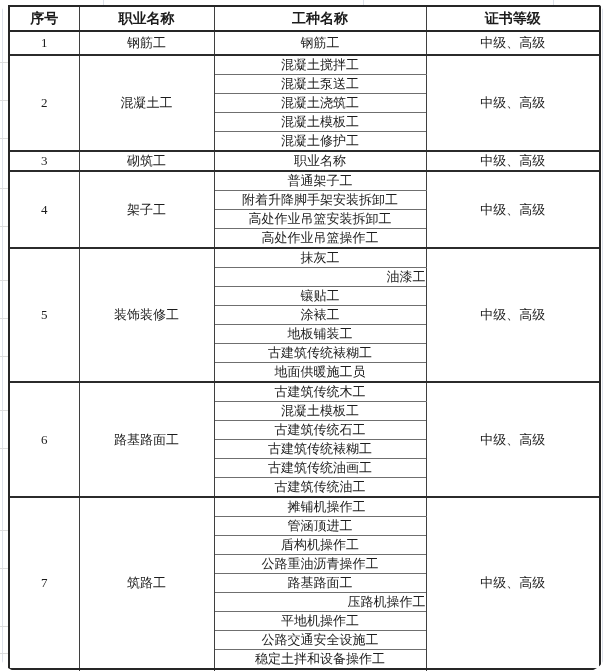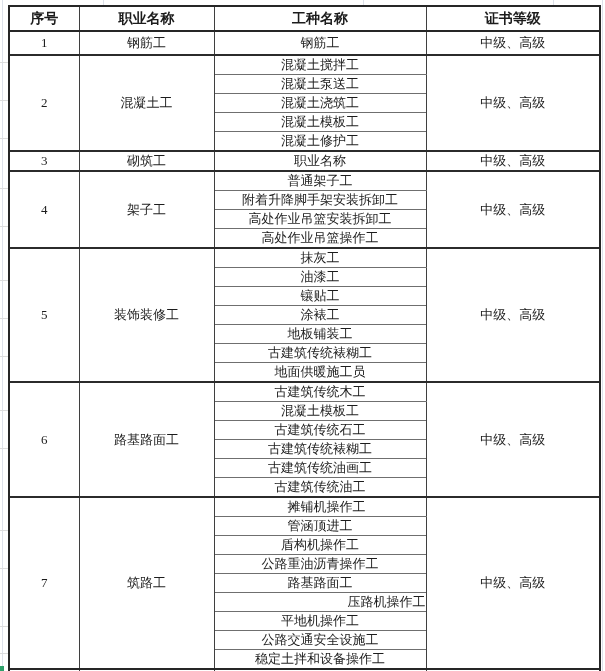--- a/index.html
+++ b/index.html
@@ -1,19 +1,20 @@
 <!DOCTYPE html>
 <html><head>
 <meta charset="utf-8">
 <style>
   html,body { margin:0; padding:0; background:#fff; }
   .canvas {
     position:relative; width:605px; height:671px; background:#ffffff;
     overflow:hidden;
     font-family:"Liberation Serif","DejaVu Serif",serif;
+    border-radius:18px;
   }
   
   .vgrid { position:absolute; width:1px; background:#dde1ea; }
   .hgrid { position:absolute; height:1px; background:#dcdcdc; }
   .corner-dot { position:absolute; left:0; bottom:0; width:4px; height:5px; background:#2ea06a; }
 
   table.cert {
     position:absolute; left:8px; top:5px; width:591px;
     border-collapse:collapse; table-layout:fixed;
   }
@@ -127,21 +128,21 @@
         <tr>
           <td style="height: 18px;">高处作业吊篮操作工</td>
         </tr>
         <tr class="group-first">
           <td rowspan="7" class="col-first">5</td>
           <td rowspan="7">装饰装修工</td>
           <td style="height: 18px;">抹灰工</td>
           <td rowspan="7" class="col-last">中级、高级</td>
         </tr>
         <tr>
-          <td style="height: 18px;">油漆工</td>
+          <td style="height: 18px; text-align: right;">油漆工</td>
         </tr>
         <tr>
           <td style="height: 18px;">镶贴工</td>
         </tr>
         <tr>
           <td style="height: 18px;">涂裱工</td>
         </tr>
         <tr>
           <td style="height: 18px;">地板铺装工</td>
         </tr>

